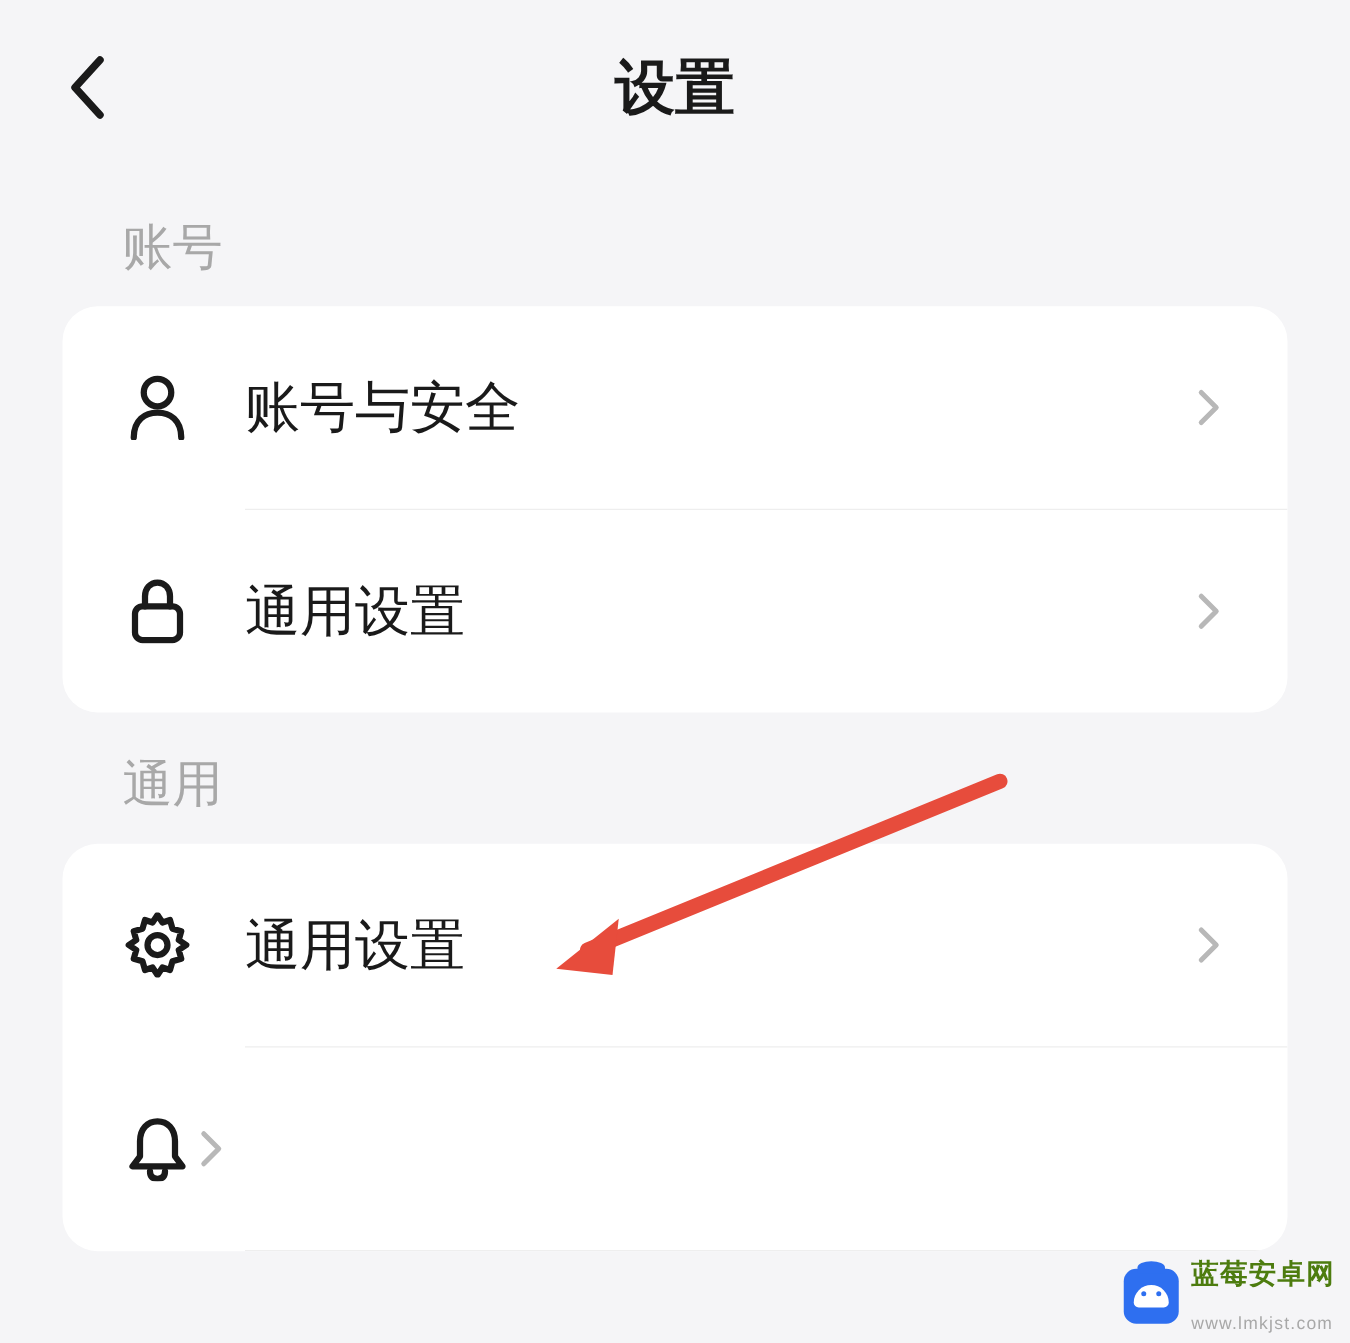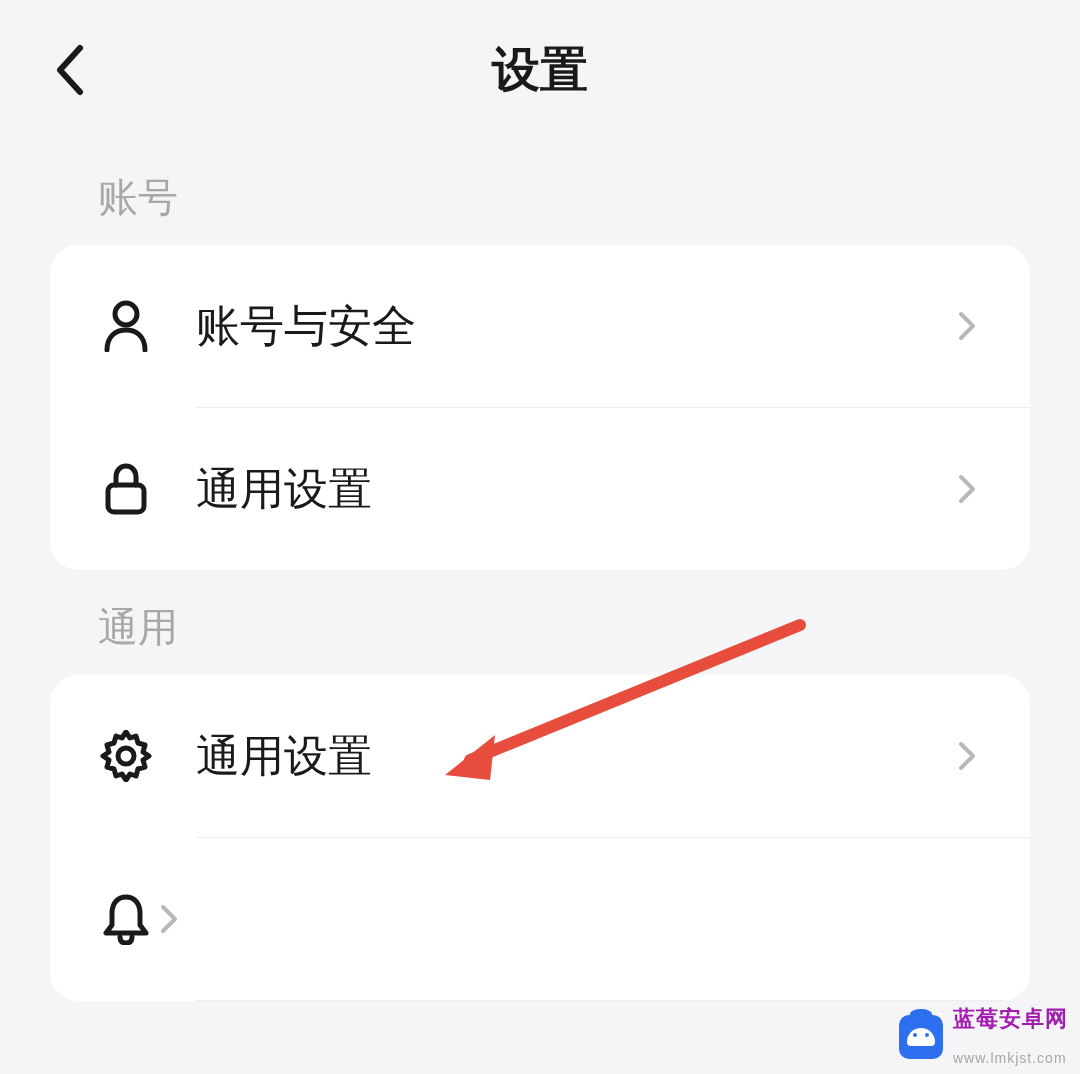--- a/index.html
+++ b/index.html
@@ -135,21 +135,21 @@
       position: absolute;
       top: 5px;
       width: 4px;
       height: 4px;
       background: #2e6ff0;
       border-radius: 50%;
     }
     .wm-android::before { left: 6px; }
     .wm-android::after { right: 6px; }
     .wm-text { display: flex; flex-direction: column; line-height: 1.1; }
-    .wm-title { font-size: 22px; font-weight: 700; color: #a21caf; letter-spacing: 1px; }
+    .wm-title { font-size: 22px; font-weight: 700; color: #4d7c0f; letter-spacing: 1px; }
     .wm-url { font-size: 14px; color: #a8a8a8; letter-spacing: 1px; margin-top: 19px; }
   </style>
 </head>
 <body>
 
 <div class="header">
   <div class="back-btn">
     <svg width="32" height="52" viewBox="0 0 32 52" fill="none">
       <path d="M26 4 L6 26 L26 48" stroke="#1a1a1a" stroke-width="6" stroke-linecap="round" stroke-linejoin="round"></path>
     </svg>

